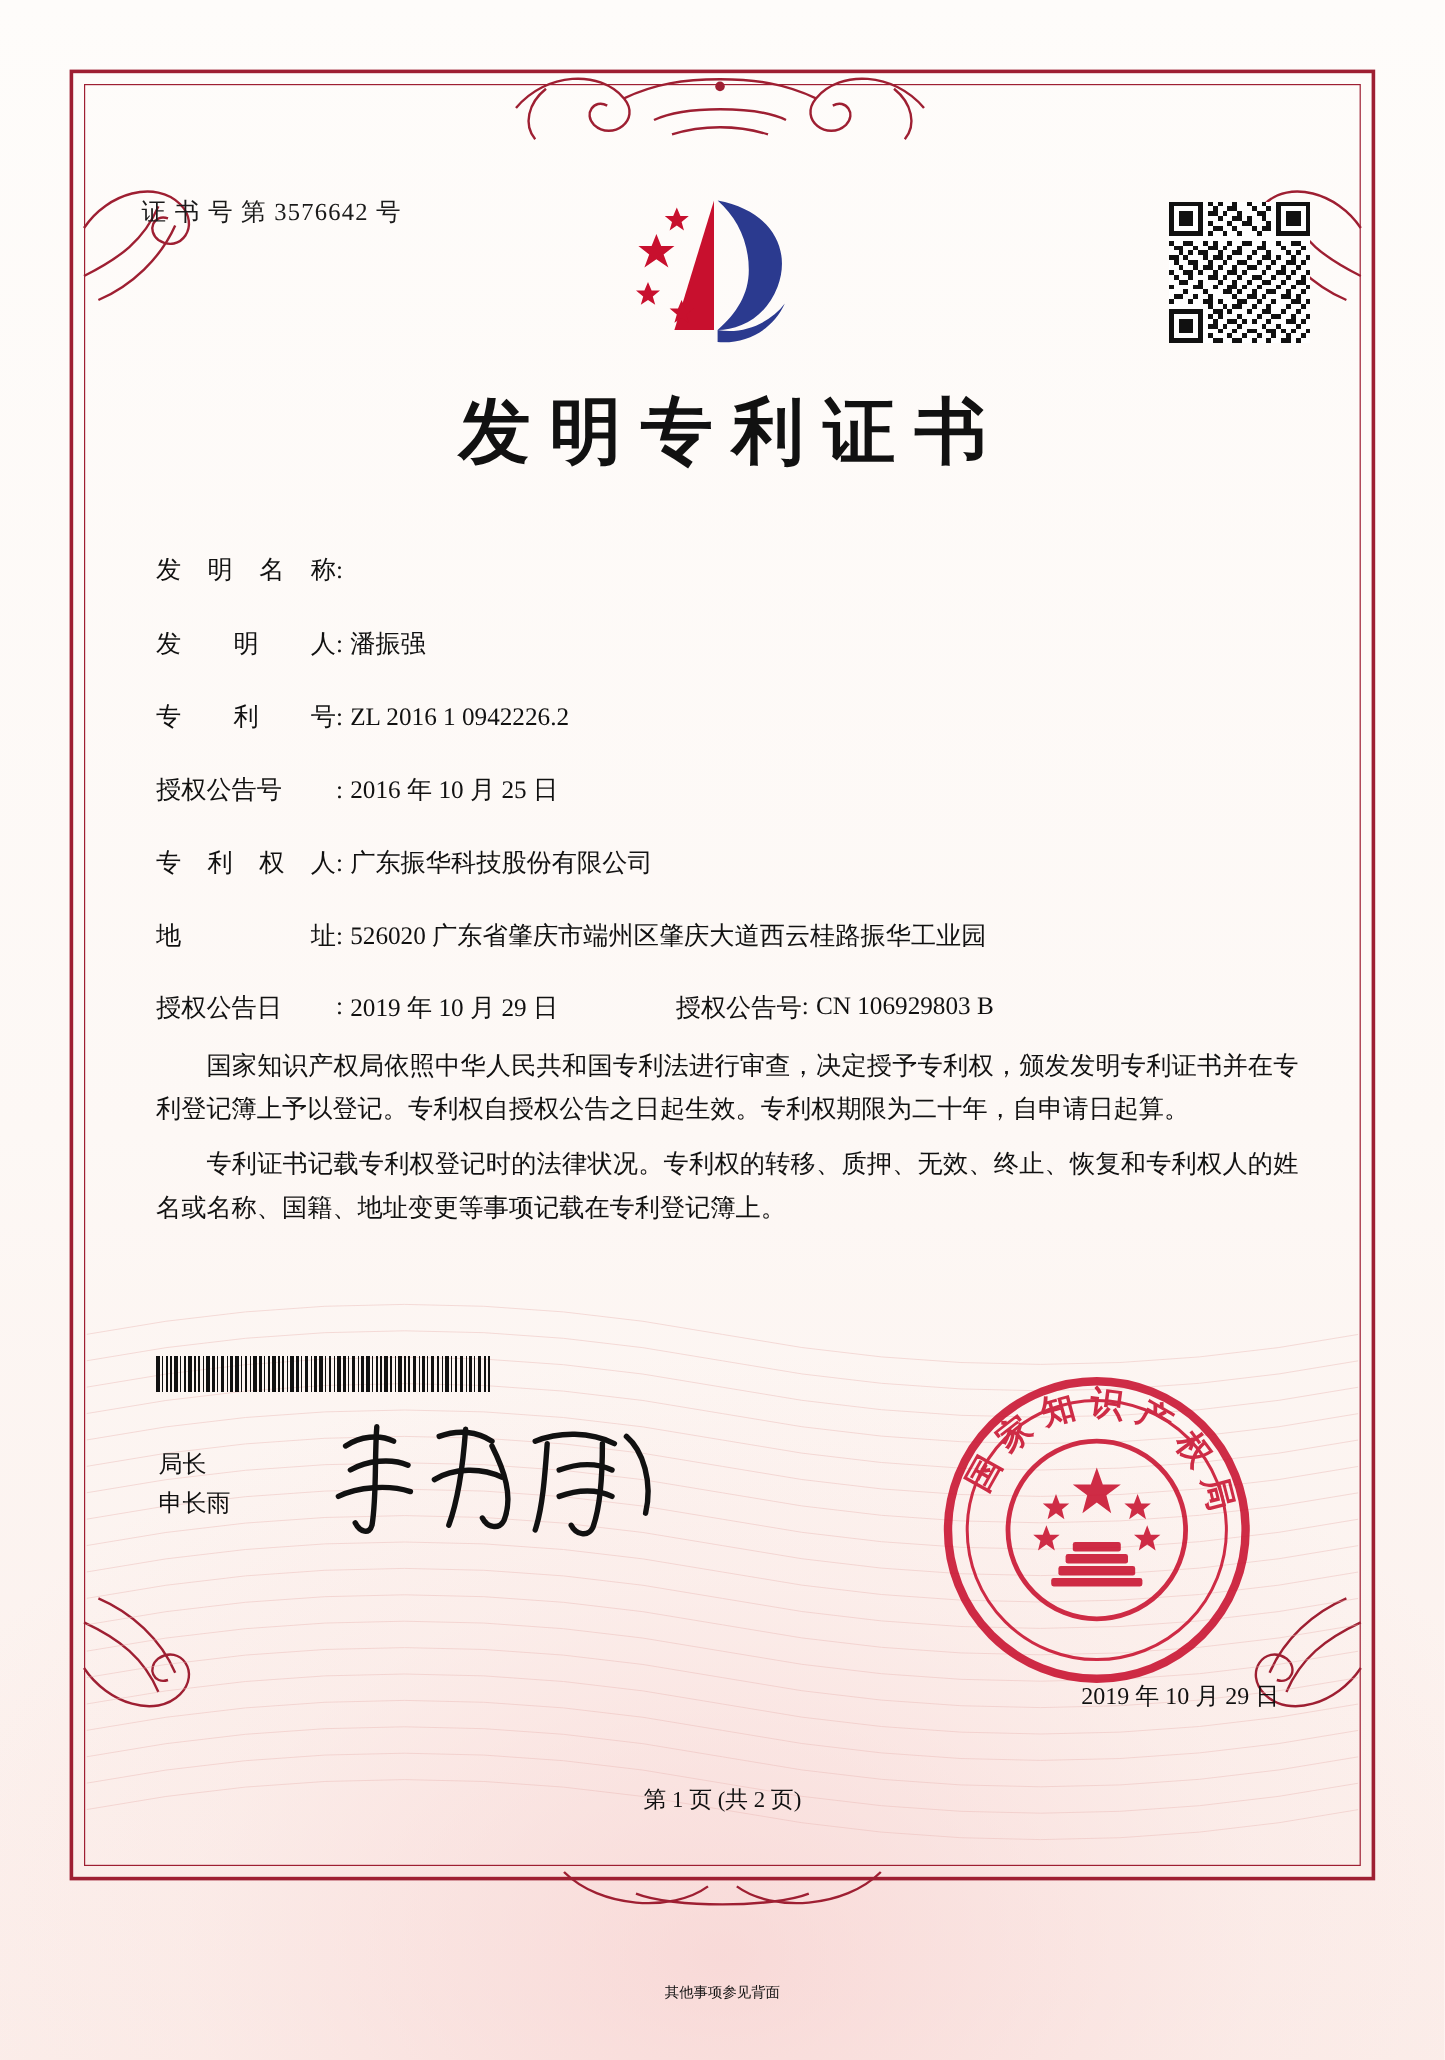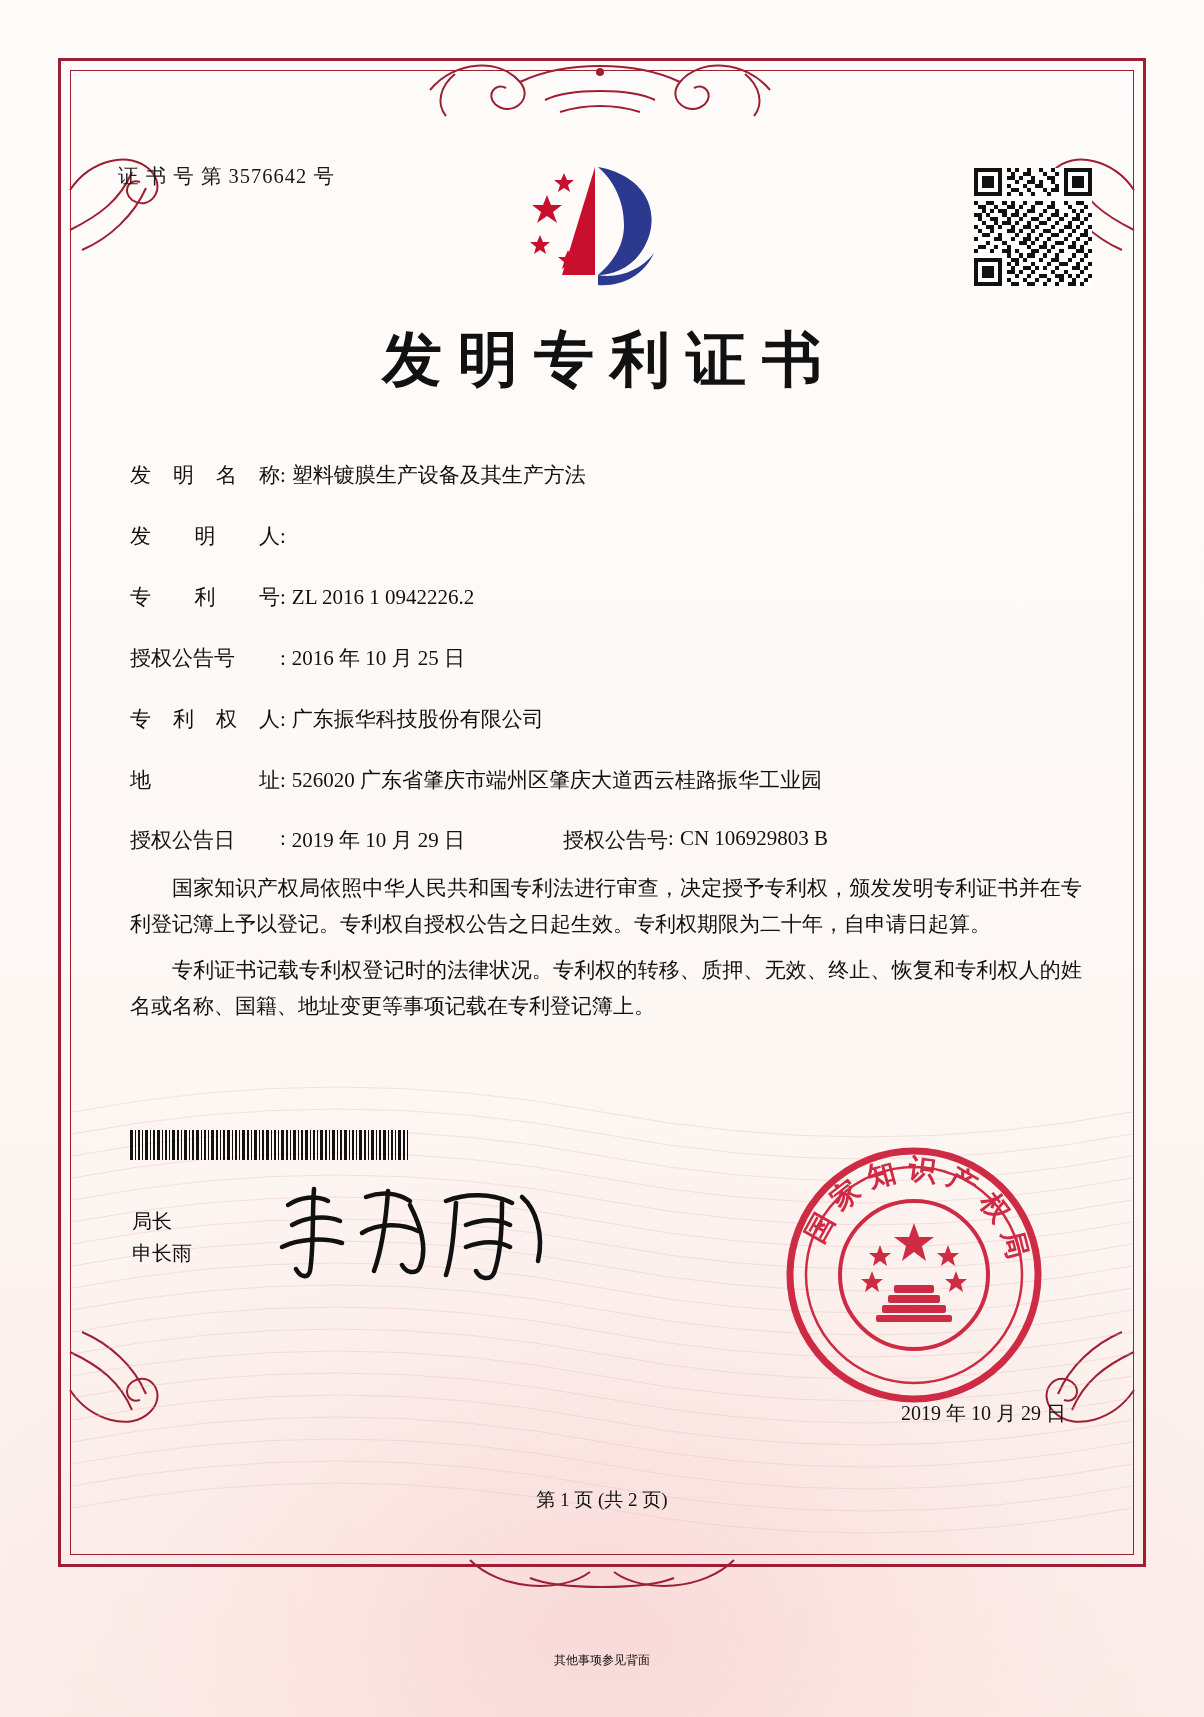--- a/index.html
+++ b/index.html
@@ -517,30 +517,30 @@
     <div class="fields">
 
       <div class="field-row">
         <span class="field-label">
           <span>发</span>
             <span>明</span>
             <span>名</span>
             <span>称</span>
         </span>
         <span class="field-colon">:</span>
-        <span class="field-value">塑料镀膜生产设备及其生产方法</span>
       </div>
 
       <div class="field-row">
         <span class="field-label">
           <span>发</span>
             <span>明</span>
             <span>人</span>
         </span>
         <span class="field-colon">:</span>
+        <span class="field-value">潘振强</span>
       </div>
 
       <div class="field-row">
         <span class="field-label">
           <span>专</span>
             <span>利</span>
             <span>号</span>
         </span>
         <span class="field-colon">:</span>
         <span class="field-value">ZL 2016 1 0942226.2</span>

